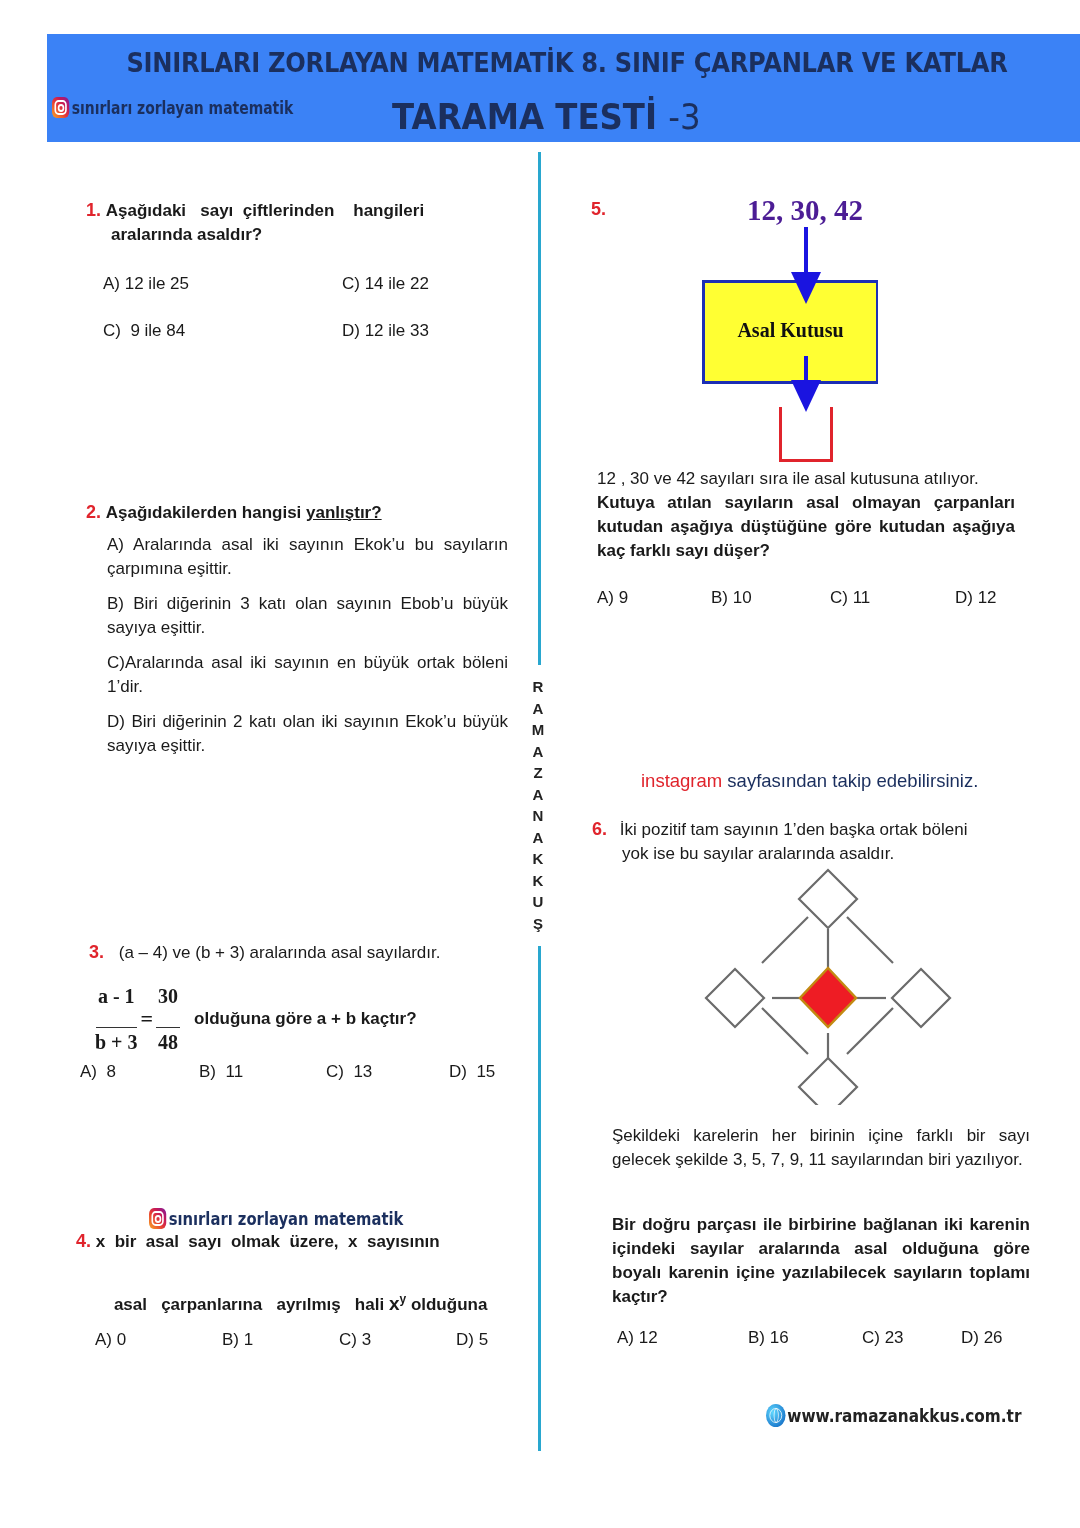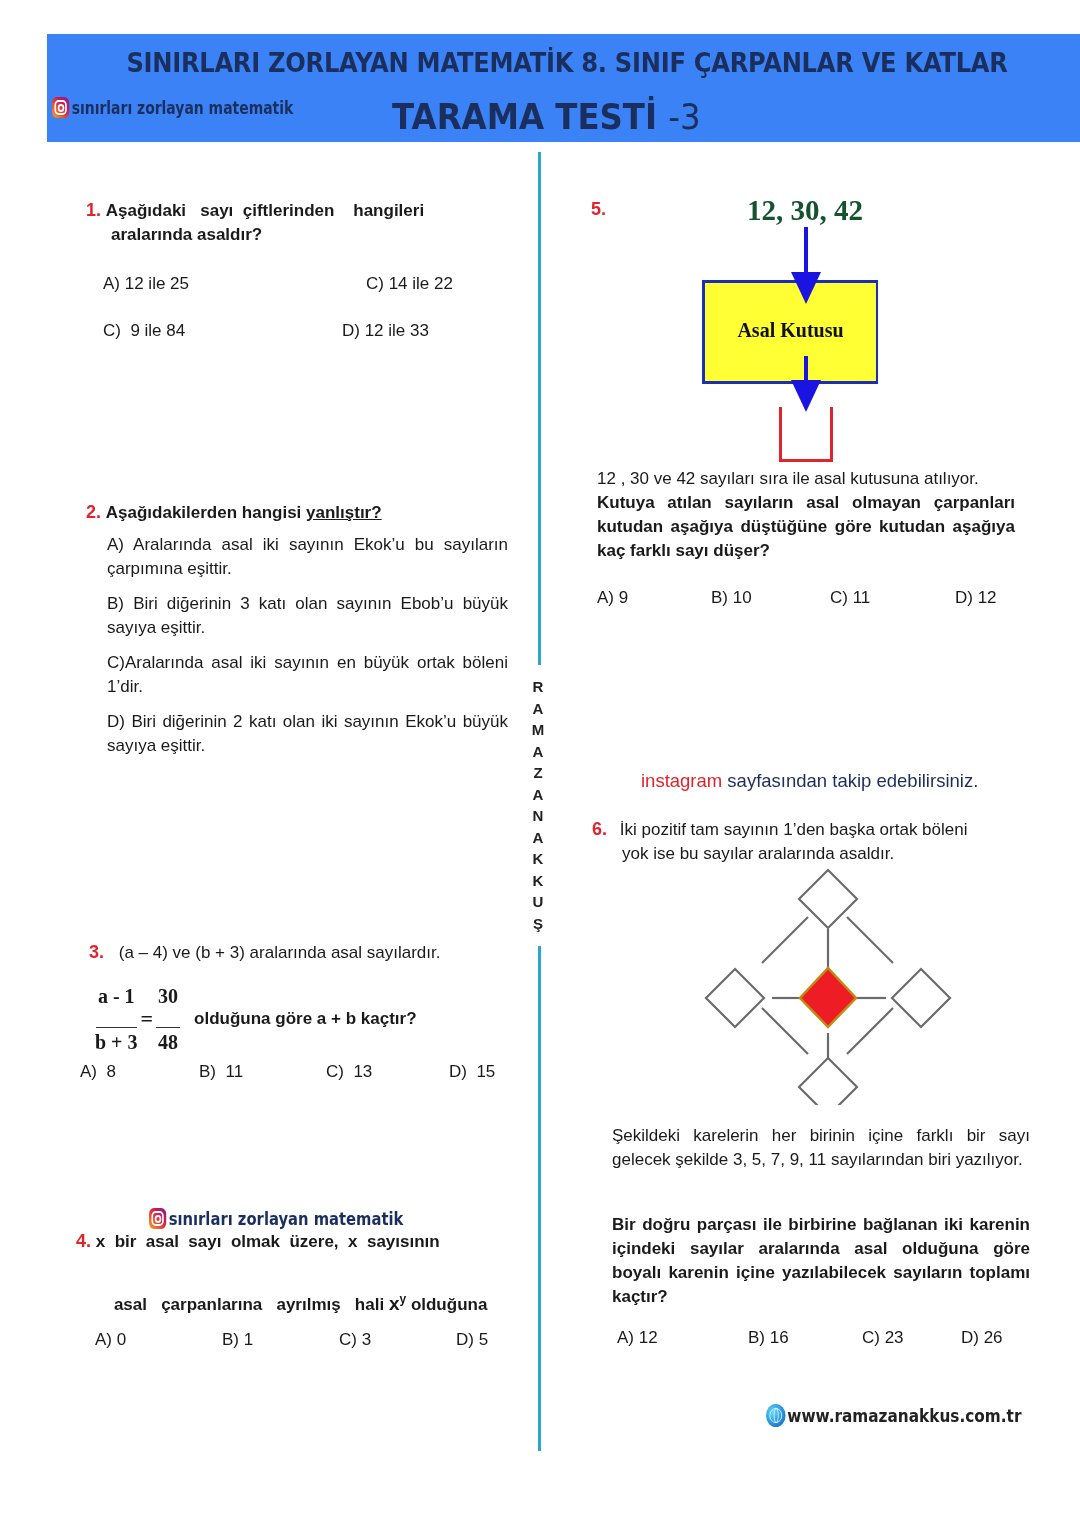--- a/index.html
+++ b/index.html
@@ -53,21 +53,21 @@
     .bold { font-weight: bold; }
     .justify { text-align: justify; text-align-last: left; }
     .opt { position: absolute; font-size: 17px; }
 
     .fraction { display: inline-flex; flex-direction: column; align-items: center; font-family: "Liberation Serif", serif; font-weight: bold; font-size: 20px; vertical-align: middle; }
     .fraction .num { border-bottom: 1.5px solid #333; padding: 0 2px 20px; line-height: 22px; }
     .fraction .den { padding-top: 3px; line-height: 22px; }
 
     .q5-nums {
       position: absolute; left: 700px; top: 194px; width: 210px; text-align: center;
-      font-family: "Liberation Serif", serif; font-weight: bold; font-size: 29px; color: #14532d;
+      font-family: "Liberation Serif", serif; font-weight: bold; font-size: 29px; color: #4c1d95;
     }
     .asal-box {
       position: absolute; left: 702px; top: 280px; width: 176px; height: 104px;
       background: #ffff33; border: 3px solid #1c2fb4; border-right-width: 2px;
     }
     .asal-box-label {
       position: absolute; left: 0; right: 0; top: 36px; text-align: center;
       font-family: "Liberation Serif", serif; font-weight: bold; font-size: 20px; color: #111;
     }
     .arrow-shaft { position: absolute; width: 4px; background: #1a14e0; }
@@ -137,21 +137,21 @@
 </div>
 
 <div class="q" style="left:86px;top:198px;width:390px;">
   <div>
     <span class="qnum">1.</span>
     <span class="bold" style="white-space:pre;">Aşağıdaki   sayı  çiftlerinden    hangileri</span>
   </div>
   <div class="bold" style="padding-left:25px;">aralarında asaldır?</div>
 </div>
 <div class="opt" style="left:103px;top:274px;">A) 12 ile 25</div>
-<div class="opt" style="left:342px;top:274px;margin-left:24px;">C) 14 ile 22</div>
+<div class="opt" style="left:342px;top:274px;">C) 14 ile 22</div>
 <div class="opt" style="left:103px;top:321px;white-space:pre;">C)  9 ile 84</div>
 <div class="opt" style="left:342px;top:321px;">D) 12 ile 33</div>
 
 <div class="q" style="left:86px;top:500px;width:430px;">
   <span class="qnum">2.</span>
   <span class="bold" style="white-space:pre;">Aşağıdakilerden hangisi </span><span class="bold" style="text-decoration:underline;">yanlıştır?</span>
 </div>
 <div class="q justify" style="left:107px;top:533px;width:401px;">A) Aralarında asal iki sayının Ekok’u bu sayıların çarpımına eşittir.</div>
 <div class="q justify" style="left:107px;top:592px;width:401px;">B) Biri diğerinin 3 katı olan sayının Ebob’u büyük sayıya eşittir.</div>
 <div class="q justify" style="left:107px;top:651px;width:401px;">C)Aralarında asal iki sayının en büyük ortak böleni 1’dir.</div>

